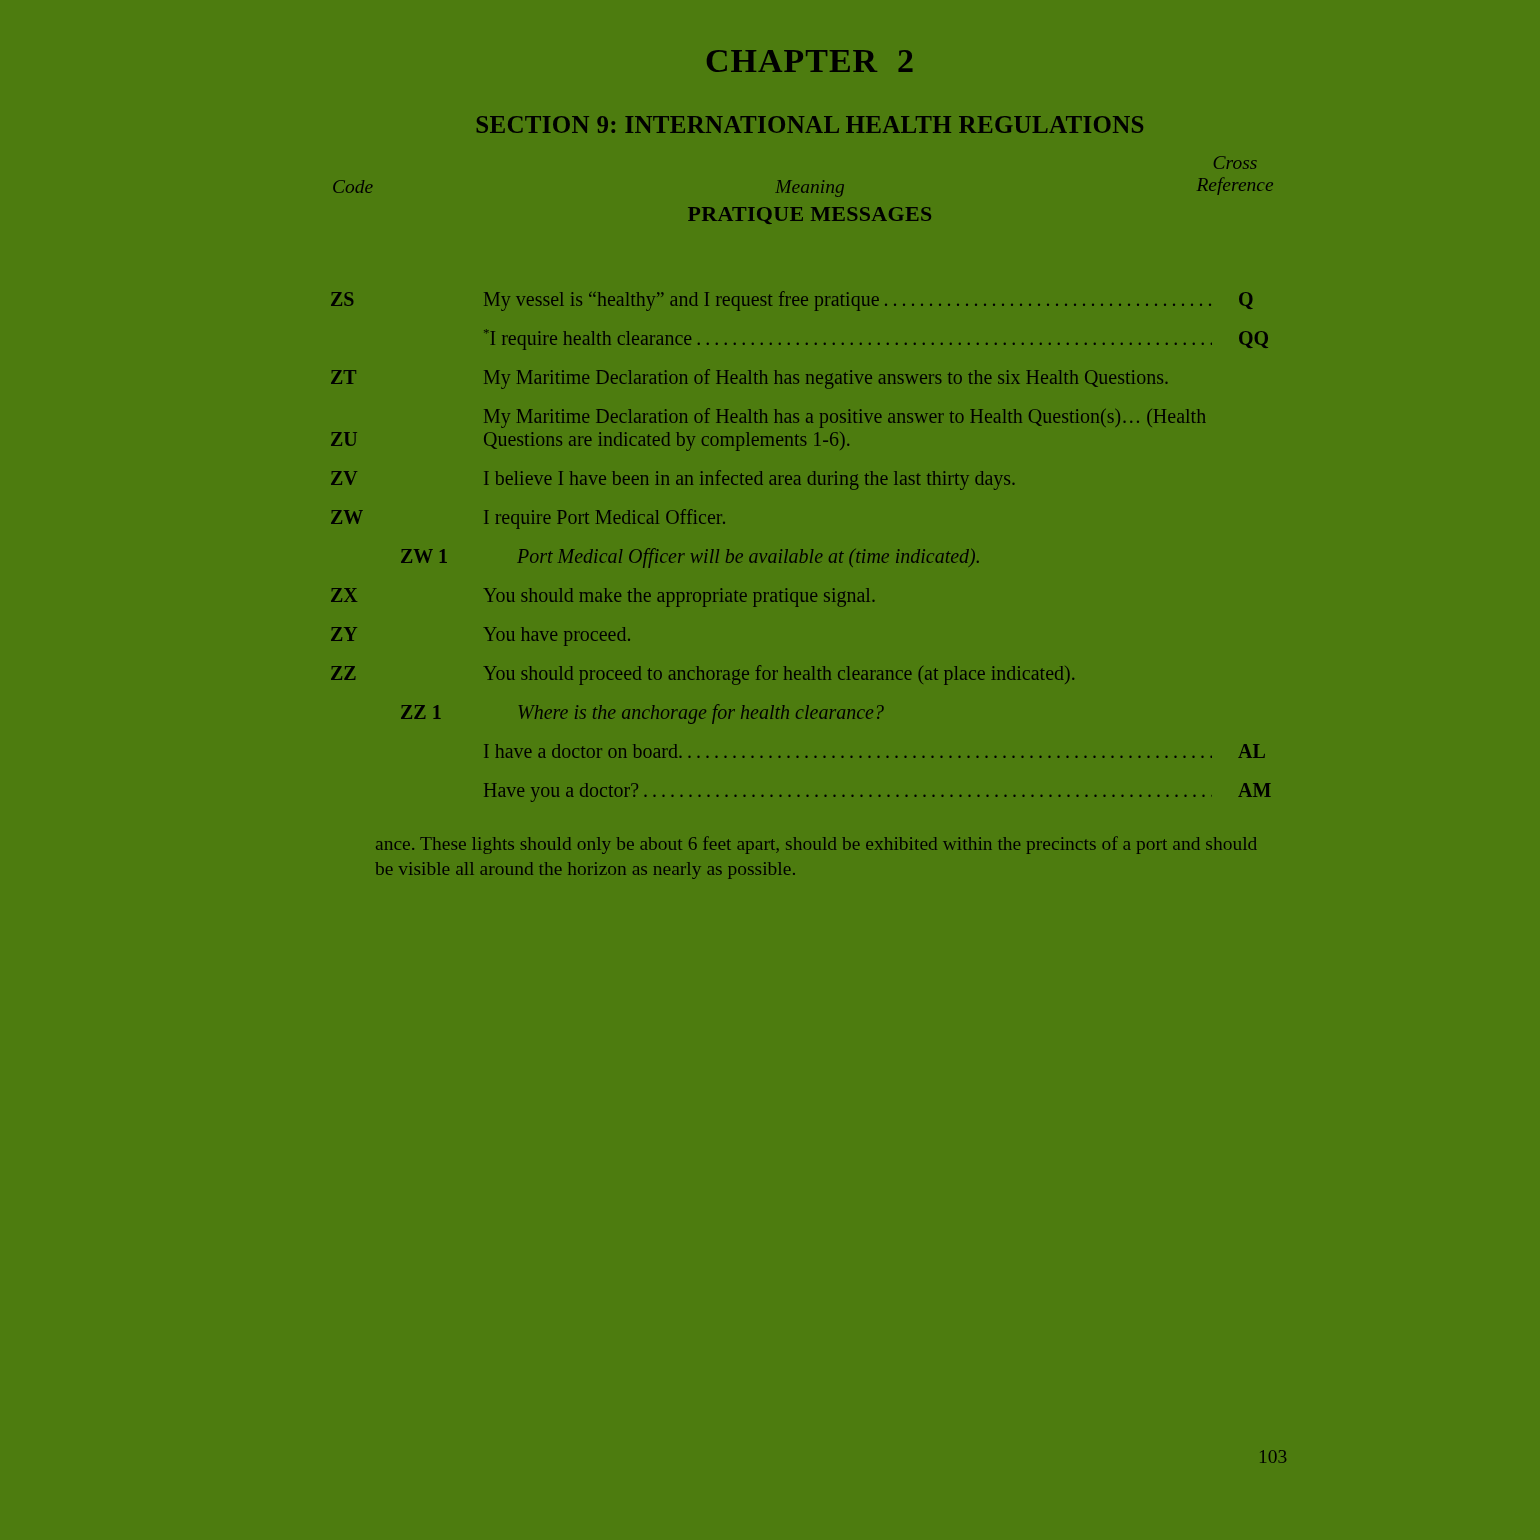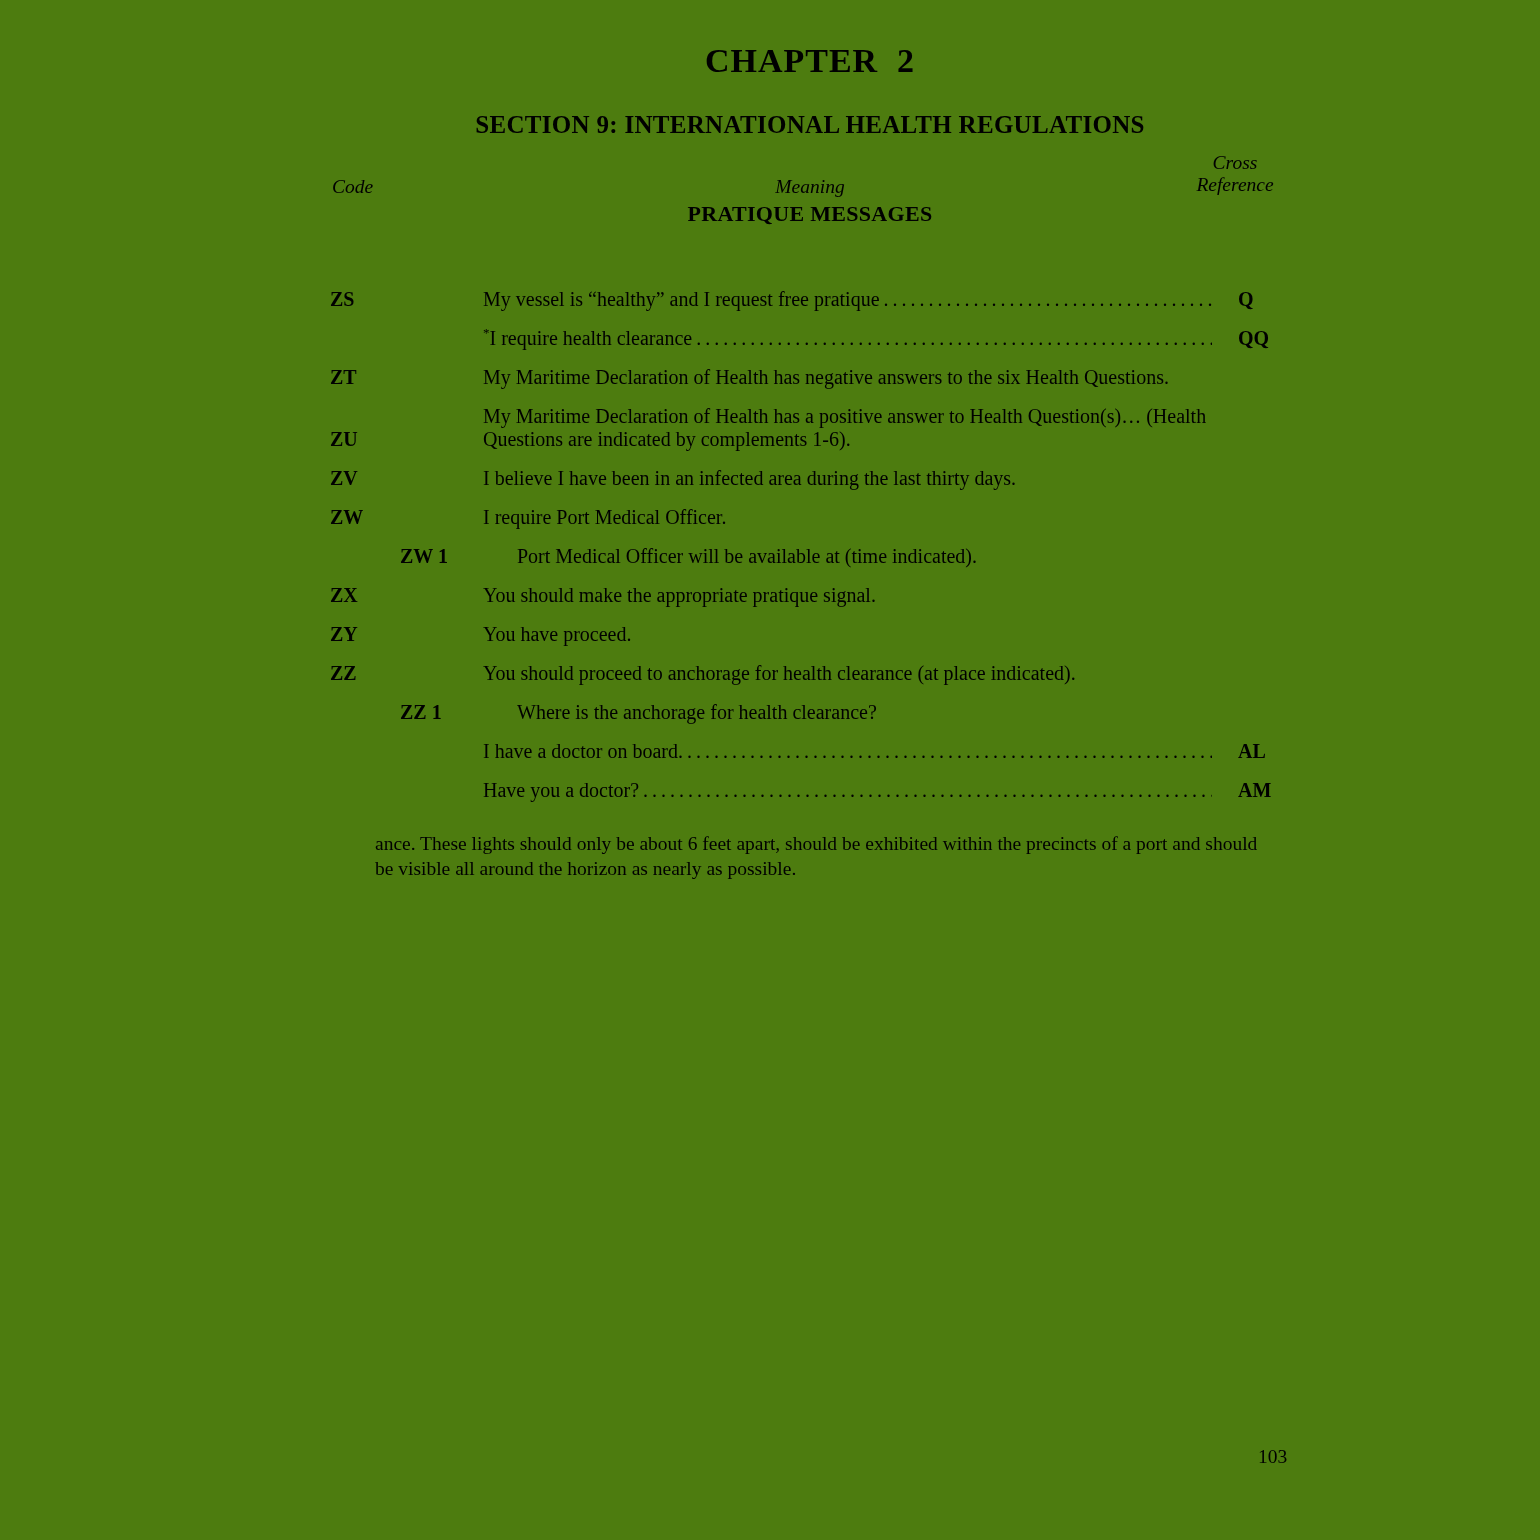--- a/index.html
+++ b/index.html
@@ -55,21 +55,21 @@
   .mid {
     flex: 1 1 auto;
     min-width: 0;
     display: flex;
     align-items: baseline;
     overflow: hidden;
     box-sizing: border-box;
     padding-right: 26px;
   }
   .mid.wrap { display: block; overflow: visible; padding-right: 0; }
-  .mid.indent { padding-left: 34px; }
+  .mid.indent { padding-left: 34px; font-style: italic; }
   .mtext { white-space: normal; }
   .mid:not(.wrap) .mtext { white-space: nowrap; }
   .leader {
     flex: 1 1 auto;
     overflow: hidden;
     white-space: nowrap;
     letter-spacing: 4px;
     margin-left: 4px;
   }
   .xref {

